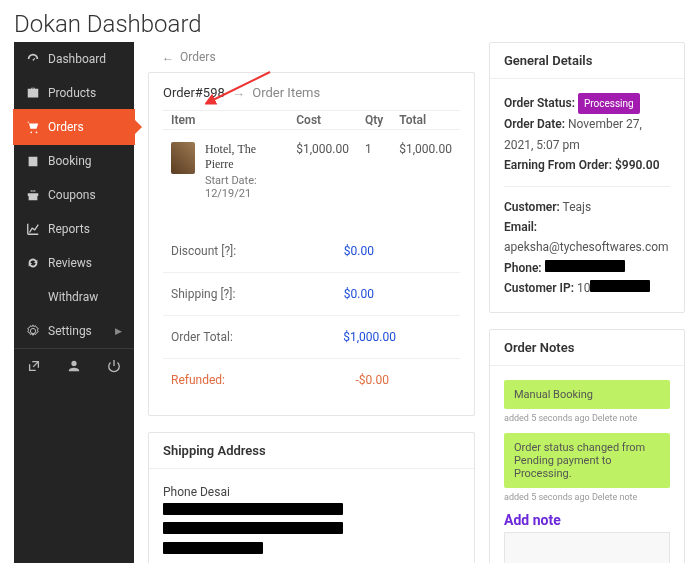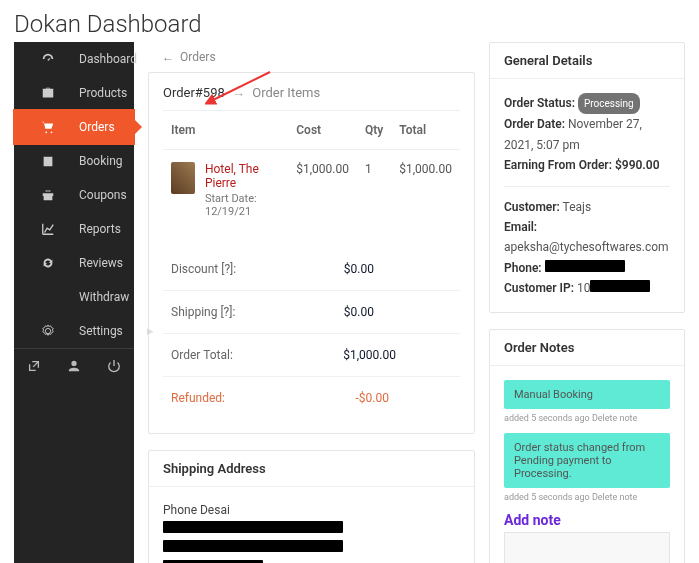--- a/index.html
+++ b/index.html
@@ -2,21 +2,21 @@
 <html><head>
 <meta charset="utf-8">
 <style>
   * { box-sizing: border-box; margin: 0; padding: 0; }
   body { font-family: -apple-system, "Segoe UI", Roboto, Arial, sans-serif; background: #fff; color: #333; font-size: 13px; }
   .wrap { width: 699px; background: #fff; }
   .page-title { font-size: 24px; font-weight: 300; color: #333; padding: 10px 14px 4px; }
   .container { display: flex; padding: 0 14px 20px; gap: 14px; }
   .sidebar { width: 120px; background: #242424; color: #ccc; font-size: 12px; }
   .sidebar ul { list-style: none; }
-  .sidebar li { display: flex; align-items: center; gap: 24px; padding: 10px 27px; cursor: pointer; color: #ccc; position: relative; }
+  .sidebar li { display: flex; align-items: center; gap: 8px; padding: 10px 12px; cursor: pointer; color: #ccc; position: relative; }
   .sidebar li.active { background: #f0582b; color: #fff; }
   .sidebar li.active::after {
     content: ''; position: absolute; right: -8px; top: 50%; transform: translateY(-50%);
     width: 0; height: 0; border-top: 8px solid transparent; border-bottom: 8px solid transparent; border-left: 8px solid #f0582b;
   }
   .sidebar li.highlighted { outline: 2px solid #f0582b; outline-offset: -1px; }
   .sidebar .icon { width: 14px; text-align: center; display: inline-flex; }
   .sidebar .caret { margin-left: auto; font-size: 9px; opacity: .6; }
   .bottom-icons { display: flex; border-top: 1px solid #3a3a3a; }
   .bottom-icons div { flex: 1; text-align: center; padding: 10px 0; cursor: pointer; color: #bbb; }
@@ -25,36 +25,36 @@
   .col-right { width: 196px; }
   .panel { border: 1px solid #e5e5e5; border-radius: 2px; margin-bottom: 16px; background: #fff; }
   .panel-head { padding: 10px 14px; border-bottom: 1px solid #eee; font-weight: 600; color: #333; font-size: 13px; }
   .panel-body { padding: 14px; }
   .back-link { color: #888; font-size: 12px; padding: 8px 14px; display: flex; align-items: center; gap: 6px; cursor: pointer; }
   .breadcrumb { font-size: 13px; color: #888; padding: 12px 14px 4px; }
   .breadcrumb b { color: #333; font-weight: 400; }
   .arrow { position: absolute; top: 70px; left: 205px; pointer-events: none; }
   .sep { color: #aaa; margin: 0 4px; }
   table.items { width: 100%; border-collapse: collapse; font-size: 12px; }
-  table.items thead th { text-align: left; color: #666; font-weight: 600; padding: 12px 8px; border-top: 1px solid #eee; border-bottom: 1px solid #eee; }
+  table.items thead th { text-align: left; color: #666; font-weight: 600; padding: 2px 8px; border-top: 1px solid #eee; border-bottom: 1px solid #eee; }
   table.items thead th:nth-child(2), table.items thead th:nth-child(4), table.items td.num { text-align: left; }
   table.items tbody td { padding: 12px 8px; vertical-align: top; color: #555; }
   .thumb { width: 32px; height: 32px; background: #7a5a3a; background-image: linear-gradient(45deg,#5a3c22,#9c7a52); border-radius: 2px; }
-  .item-name { color: #b91c1c; }
+  .item-name { color: #404040; font-family: Liberation Serif, serif; }
   .item-sub { color: #777; font-size: 11px; margin-top: 2px; }
   .tot-row { display: flex; justify-content: space-between; padding: 14px 8px; border-top: 1px solid #f0f0f0; font-size: 12px; color: #666; }
   .tot-row.first { border-top: none; margin-top: 8px; }
   .tot-row .lab { }
-  .tot-row .val { color: #0f172a; }
+  .tot-row .val { color: #1d4ed8; }
   .refunded .lab, .refunded .val { color: #e06b3f; }
   .gd-body { font-size: 12px; color: #555; line-height: 1.7; }
   .gd-body b { color: #333; font-weight: 600; }
-  .badge { display: inline-block; background: #737373; color: #fff; font-size: 10px; padding: 2px 6px; border-radius: 8px; vertical-align: middle; }
+  .badge { display: inline-block; background: #a21caf; color: #fff; font-size: 10px; padding: 2px 6px; border-radius: 2px; vertical-align: middle; }
   .hr { border-top: 1px solid #eee; margin: 10px 0; }
-  .note-box { background: #5eead4; padding: 8px 10px; font-size: 11px; color: #555; border-radius: 2px; }
+  .note-box { background: #bef264; padding: 8px 10px; font-size: 11px; color: #555; border-radius: 2px; }
   .note-meta { font-size: 9px; color: #999; margin: 4px 0 10px; }
   .note-meta a { color: #999; text-decoration: none; }
   .add-note-label { font-size: 14px; color: #6d28d9; margin: 6px 0 4px; font-weight: bold; }
   textarea.note-input { width: 100%; height: 60px; border: 1px solid #e5e5e5; background: #f8f8f8; resize: none; padding: 6px; font-family: inherit; font-size: 11px; }
   .billing-body { font-size: 12px; color: #444; line-height: 1.6; }
   .redact { background: #000; color: #000; display: inline-block; height: 12px; border-radius: 1px; }
   .redact.w1 { width: 180px; }
   .redact.w3 { width: 100px; }
   .redact.w4 { width: 60px; }
   .redact.w5 { width: 80px; }

